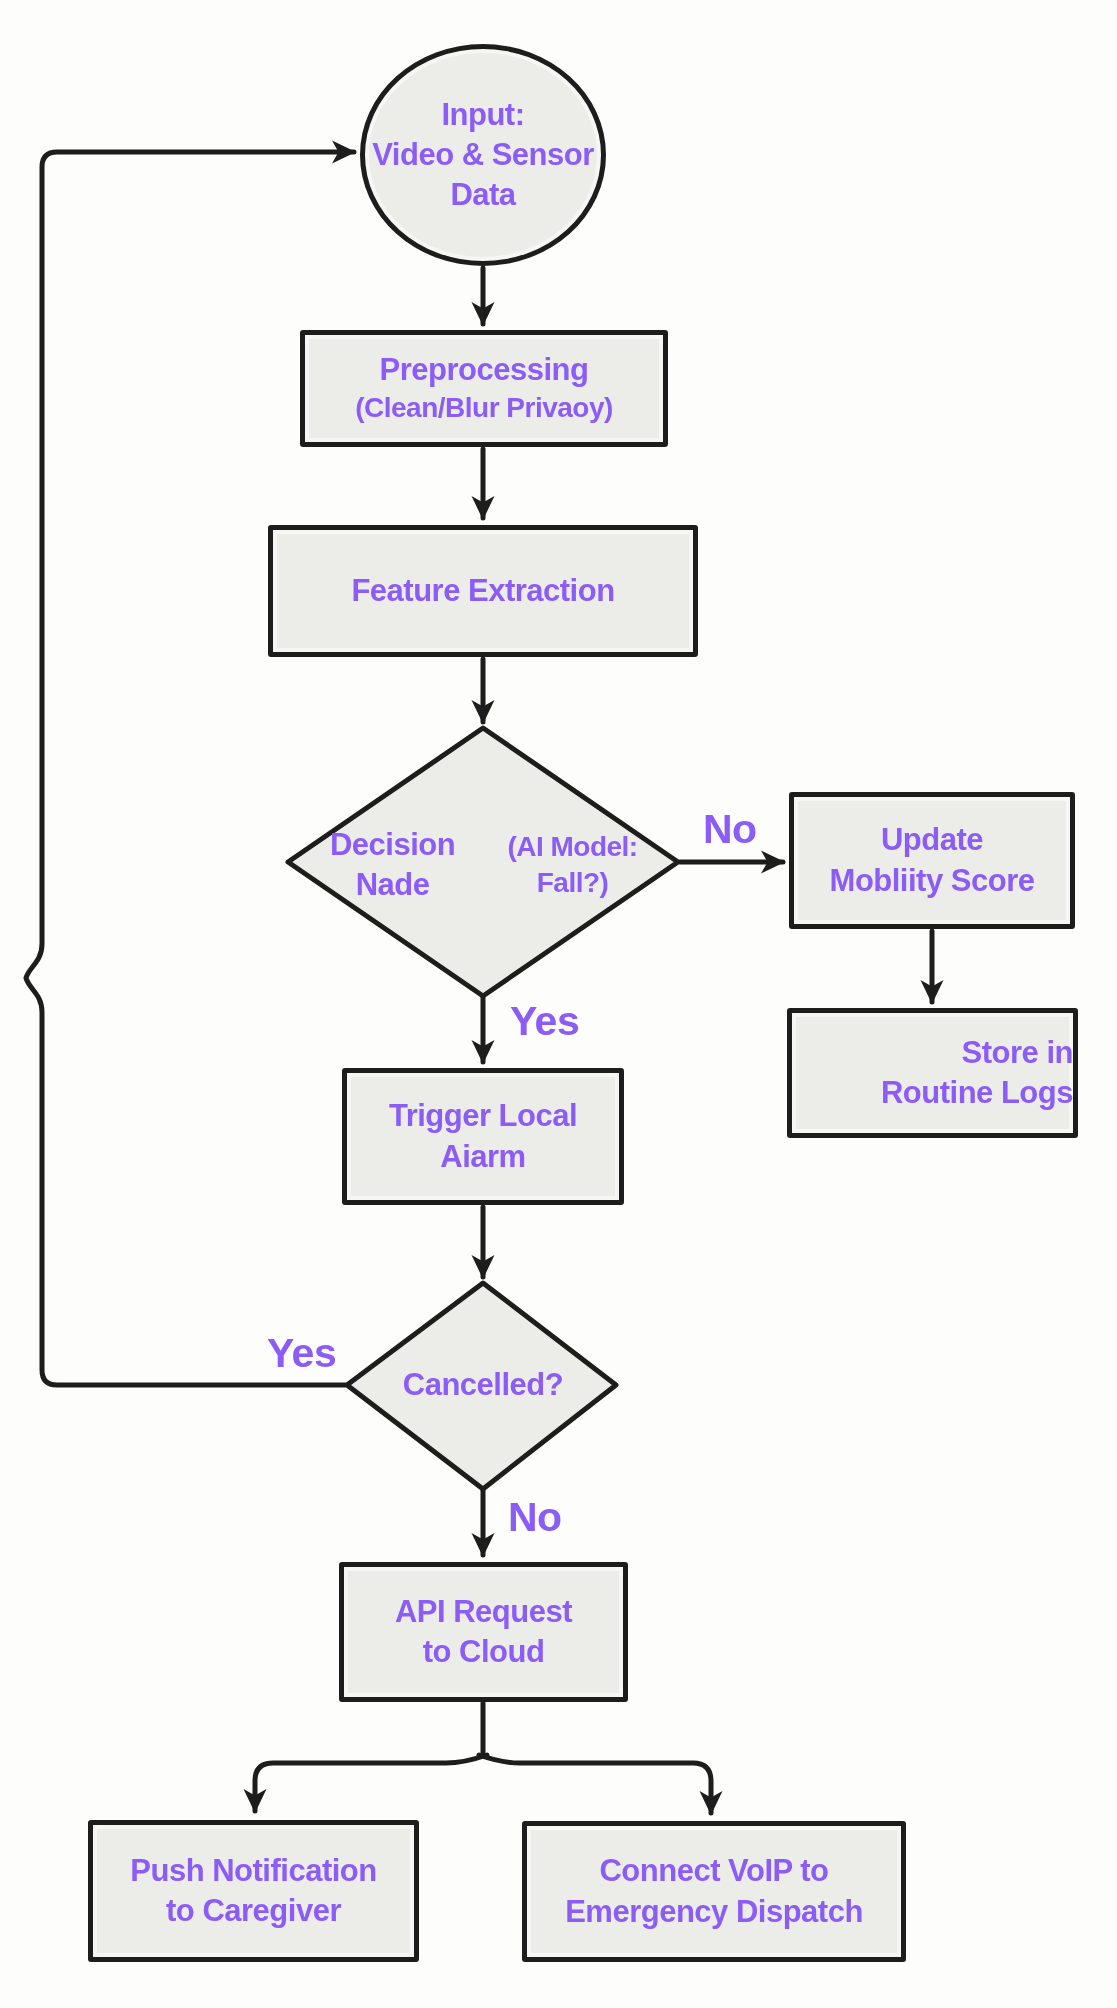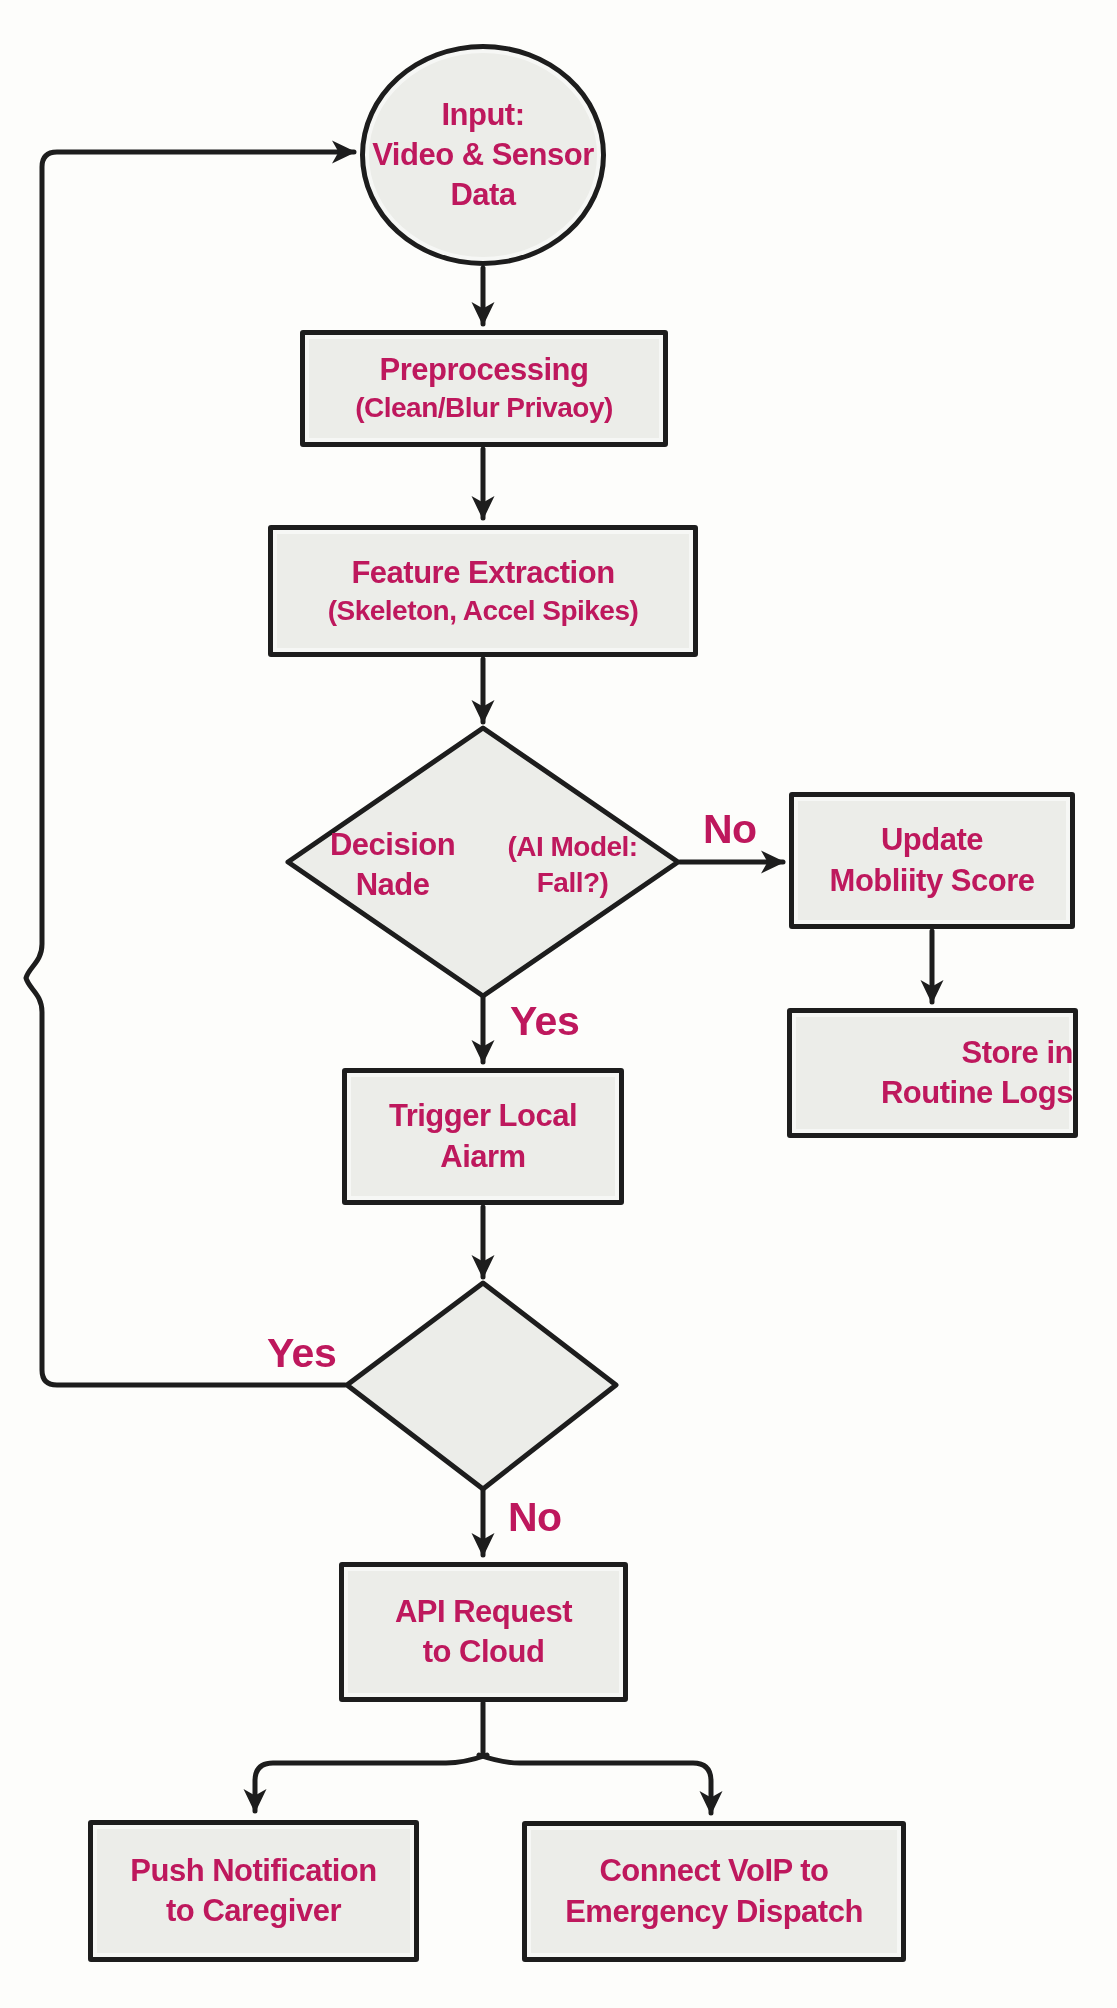--- a/index.html
+++ b/index.html
@@ -1,21 +1,21 @@
 <!DOCTYPE html>
 <html><head>
 <meta charset="utf-8">
 <style>
   html,body{margin:0;padding:0;background:#ffffff;}
   .canvas{
     position:relative;
     width:1117px;height:2008px;
     background:#fdfdfb;
     font-family:"Liberation Sans","DejaVu Sans",sans-serif;
-    color:#be185d;
+    color:#8b5cf6;
     overflow:hidden;
   }
   .edges{position:absolute;left:0;top:0;width:1117px;height:2008px;}
   .node{
     position:absolute;
     box-sizing:border-box;
     background:#ecede9;
     border:5px solid #1d1d1d;
     border-radius:3px;
     box-shadow:inset 0 0 0 4px rgba(255,255,255,0.55);
@@ -83,21 +83,20 @@
     <div>Data</div>
   </div>
 
   <div class="node" style="left:300px;top:330px;width:368px;height:117px;">
     <div>Preprocessing</div>
     <div class="sub">(Clean/Blur Privaoy)</div>
   </div>
 
   <div class="node" style="left:268px;top:525px;width:430px;height:132px;">
     <div>Feature Extraction</div>
-    <div class="sub">(Skeleton, Accel Spikes)</div>
   </div>
 
   <div class="diamond-text" style="left:303px;top:790px;width:360px;height:150px;">
     <div>Decision Nade</div>
     <div class="sub">(AI Model: Fall?)</div>
   </div>
 
   <div class="node" style="left:789px;top:792px;width:286px;height:137px;">
     <div>Update</div>
     <div>Mobliity Score</div>
@@ -106,20 +105,23 @@
   <div class="node" style="left:787px;top:1008px;width:291px;height:130px;align-items:flex-end;">
     <div>Store in</div>
     <div>Routine Logs</div>
   </div>
 
   <div class="node" style="left:342px;top:1068px;width:282px;height:137px;">
     <div>Trigger Local</div>
     <div>Aiarm</div>
   </div>
 
+  <div class="diamond-text" style="left:353px;top:1330px;width:260px;height:110px;">
+    <div>Cancelled?</div>
+  </div>
 
   <div class="node" style="left:339px;top:1562px;width:289px;height:140px;">
     <div>API Request</div>
     <div>to Cloud</div>
   </div>
 
   <div class="node" style="left:88px;top:1820px;width:331px;height:142px;">
     <div>Push Notification</div>
     <div>to Caregiver</div>
   </div>

